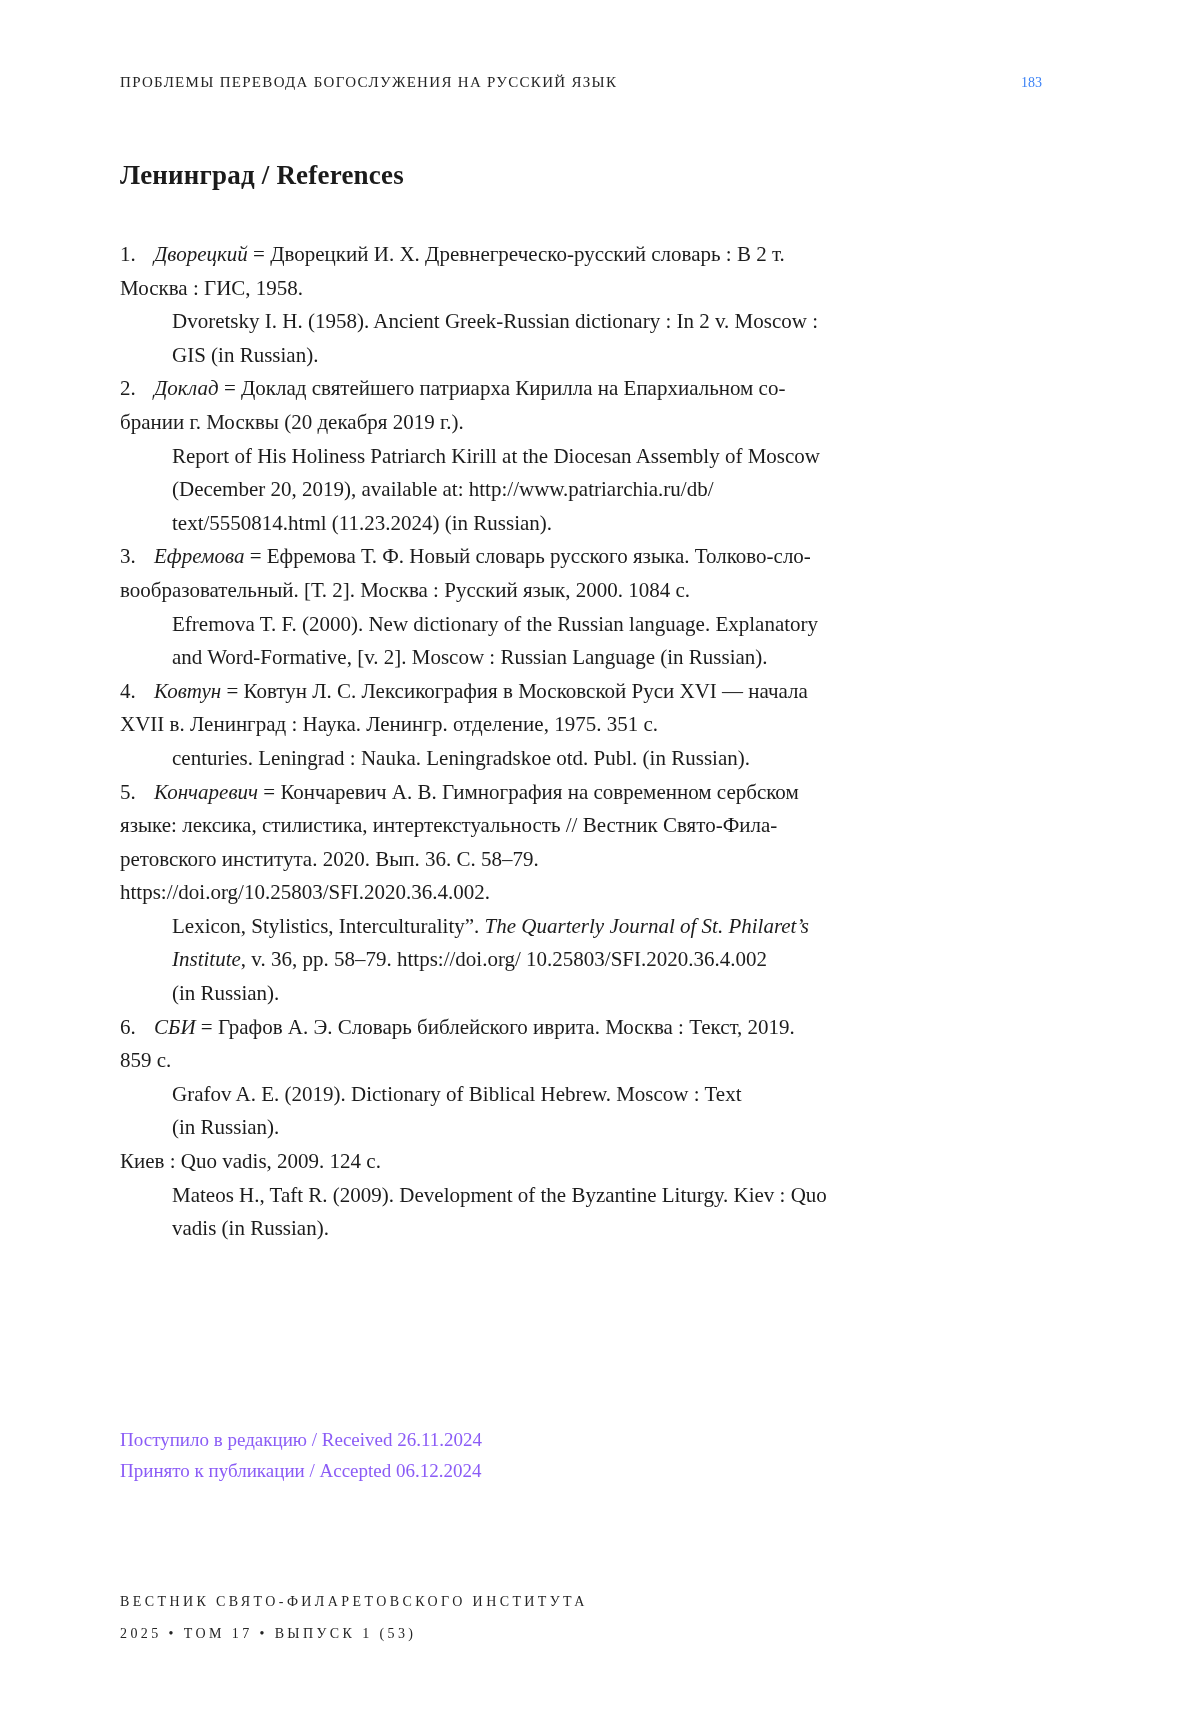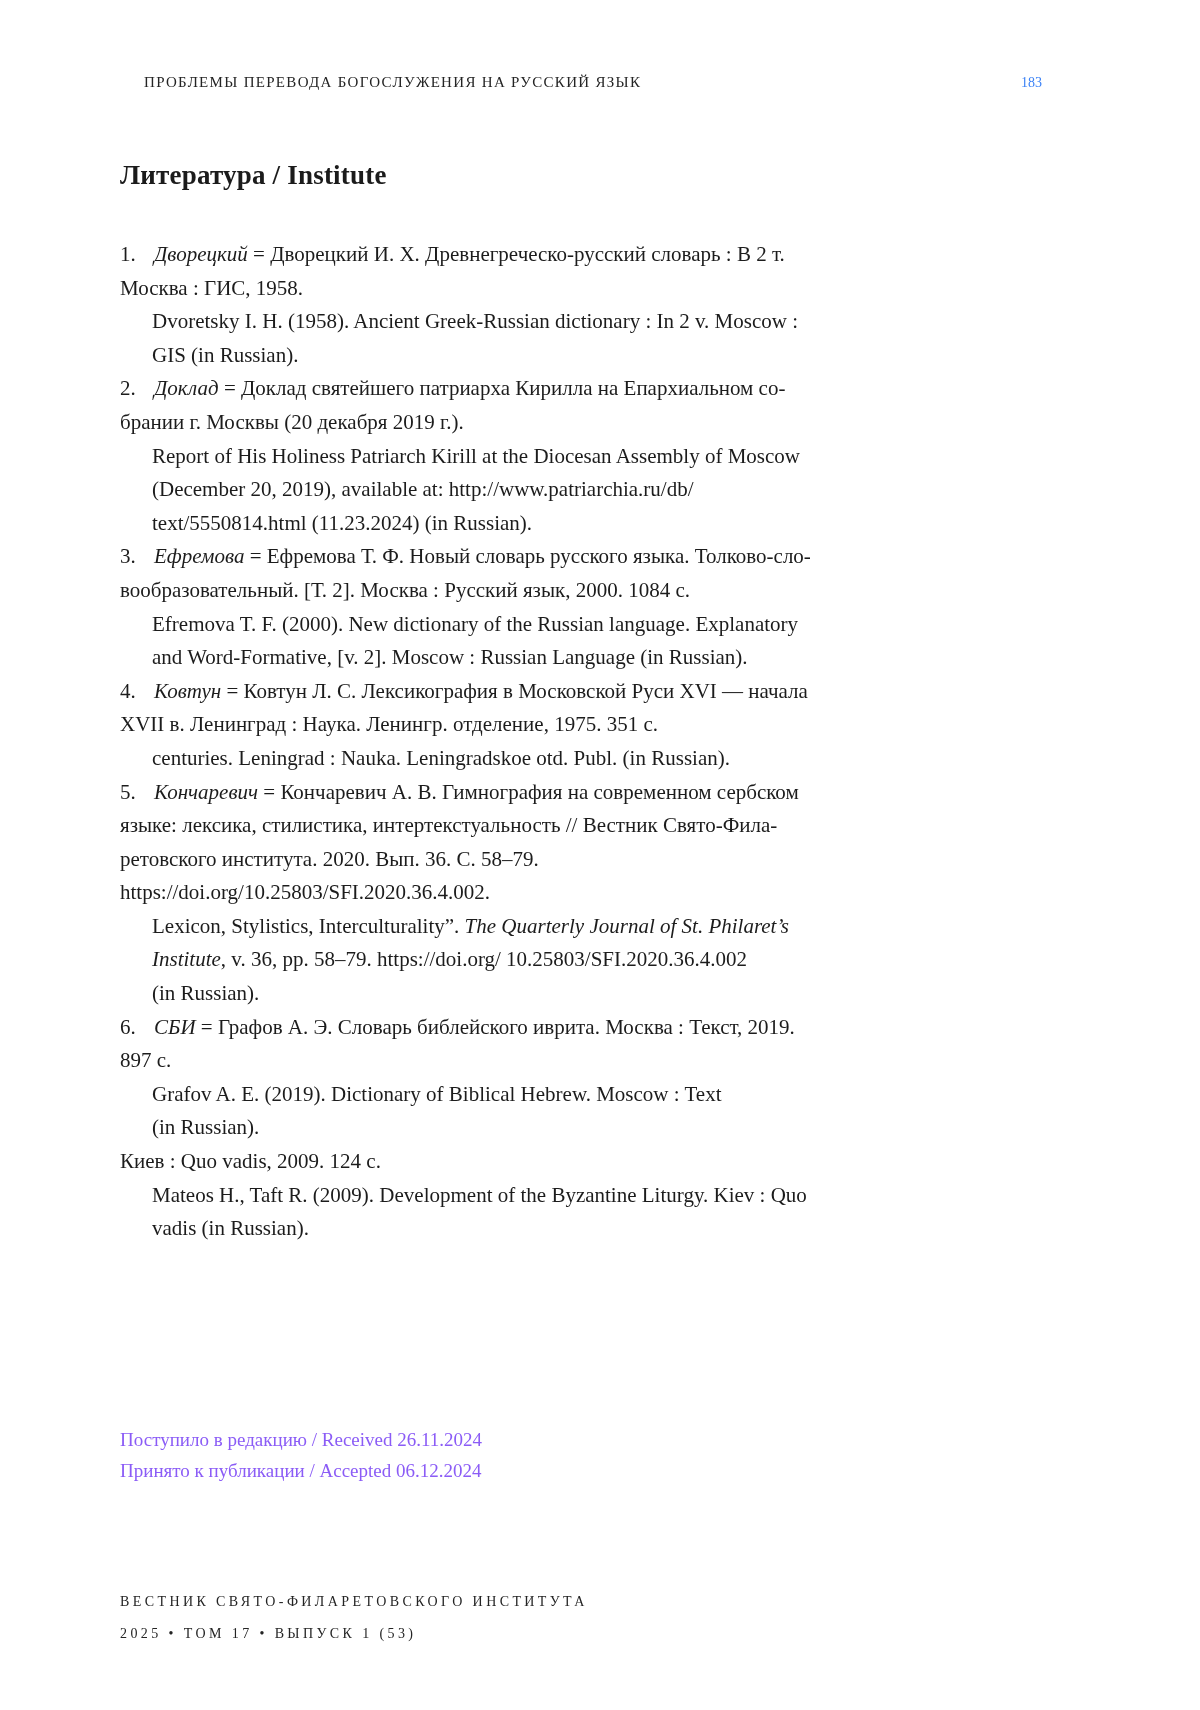--- a/index.html
+++ b/index.html
@@ -16,21 +16,20 @@
     position: absolute;
     top: 74px; left: 120px; right: 158px;
     display: flex;
     justify-content: space-between;
     align-items: baseline;
   }
   .rh-title {
     font-size: 15px;
     letter-spacing: 1.3px;
     color: #242424;
-    margin-left: 24px;
   }
   .rh-page {
     font-size: 14px;
     font-variant-numeric: oldstyle-nums;
     color: #3b82f6;
   }
   .section-title {
     position: absolute;
     top: 160px; left: 120px;
     margin: 0;
@@ -45,21 +44,21 @@
     width: 940px;
     font-size: 21px;
     line-height: 33.6px;
   }
   .line { white-space: nowrap; }
   .ref-num {
     display: inline-block;
     width: 34px;
     font-variant-numeric: oldstyle-nums;
   }
-  .line.en { margin-left: 32px; }
+  .line.en { margin-left: 52px; }
   .it { font-style: italic; }
   .refs sup {
     font-size: 0.6em;
     line-height: 0;
     vertical-align: super;
   }
   .dates {
     position: absolute;
     top: 1424px; left: 120px;
     font-size: 19px;
@@ -79,21 +78,21 @@
 </head>
 <body>
 
 <div class="page">
 
   <div class="running-head">
     <span class="rh-title">ПРОБЛЕМЫ ПЕРЕВОДА БОГОСЛУЖЕНИЯ НА РУССКИЙ ЯЗЫК</span>
     <span class="rh-page">183</span>
   </div>
 
-  <h1 class="section-title">Литература / Institute</h1>
+  <h1 class="section-title">Ленинград / References</h1>
 
   <div class="refs">
       <div class="ref-entry">
         <div class="line ru"><span class="ref-num">1.</span><span class="it">Дворецкий</span><span> = Дворецкий И. Х. Древнегреческо-русский словарь : В 2 т.</span></div>
         <div class="line ru"><span>Москва : ГИС, 1958.</span></div>
         <div class="line en"><span>Dvoretsky I. H. (1958). Ancient Greek-Russian dictionary : In 2 v. Moscow :</span></div>
         <div class="line en"><span>GIS (in Russian).</span></div>
       </div>
       <div class="ref-entry">
         <div class="line ru"><span class="ref-num">2.</span><span class="it">Доклад</span><span> = Доклад святейшего патриарха Кирилла на Епархиальном со-</span></div>
@@ -117,21 +116,21 @@
         <div class="line ru"><span class="ref-num">5.</span><span class="it">Кончаревич</span><span> = Кончаревич А. В. Гимнография на современном сербском</span></div>
         <div class="line ru"><span>языке: лексика, стилистика, интертекстуальность // Вестник Свято-Фила-</span></div>
         <div class="line ru"><span>ретовского института. 2020. Вып. 36. С. 58–79.</span></div>
         <div class="line ru"><span>https://doi.org/10.25803/SFI.2020.36.4.002.</span></div>
         <div class="line en"><span>Lexicon, Stylistics, Interculturality”. </span><span class="it">The Quarterly Journal of St. Philaret’s</span></div>
         <div class="line en"><span class="it">Institute</span><span>, v. 36, pp. 58–79. https://doi.org/ 10.25803/SFI.2020.36.4.002</span></div>
         <div class="line en"><span>(in Russian).</span></div>
       </div>
       <div class="ref-entry">
         <div class="line ru"><span class="ref-num">6.</span><span class="it">СБИ</span><span> = Графов А. Э. Словарь библейского иврита. Москва : Текст, 2019.</span></div>
-        <div class="line ru"><span>897 с.</span></div>
+        <div class="line ru"><span>859 с.</span></div>
         <div class="line en"><span>Grafov A. E. (2019). Dictionary of Biblical Hebrew. Moscow : Text</span></div>
         <div class="line en"><span>(in Russian).</span></div>
       </div>
       <div class="ref-entry">
         <div class="line ru"><span>Киев : Quo vadis, 2009. 124 с.</span></div>
         <div class="line en"><span>Mateos H., Taft R. (2009). Development of the Byzantine Liturgy. Kiev : Quo</span></div>
         <div class="line en"><span>vadis (in Russian).</span></div>
       </div>
     </div>
 

